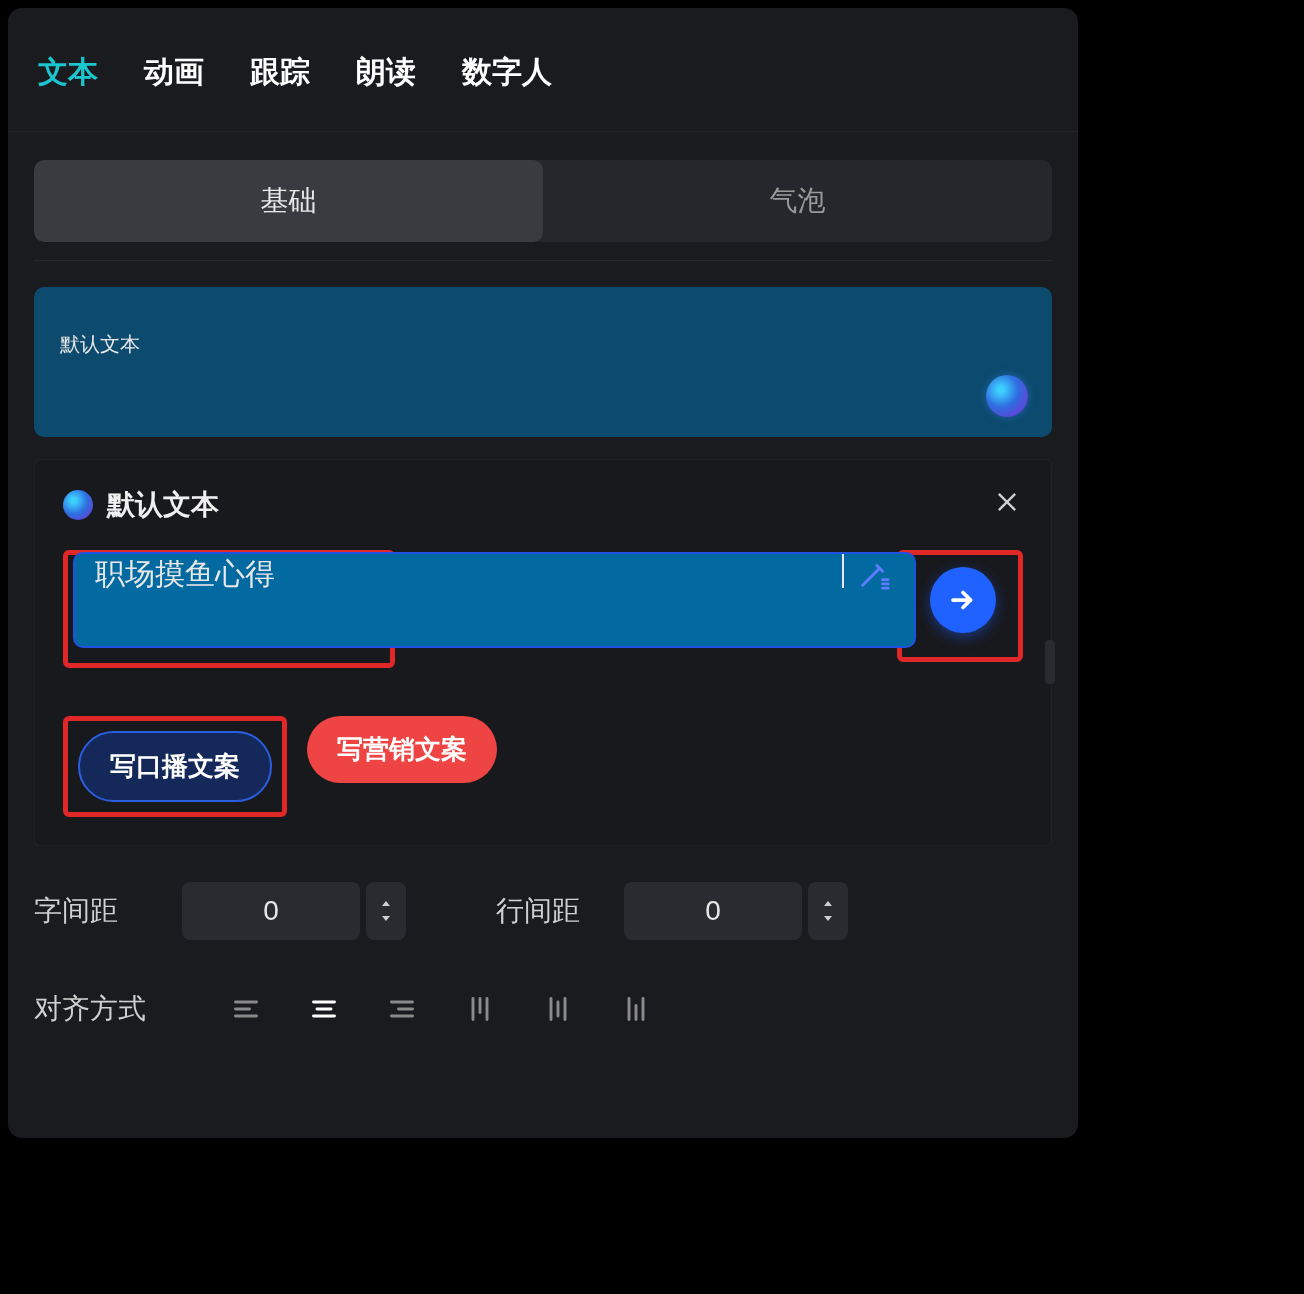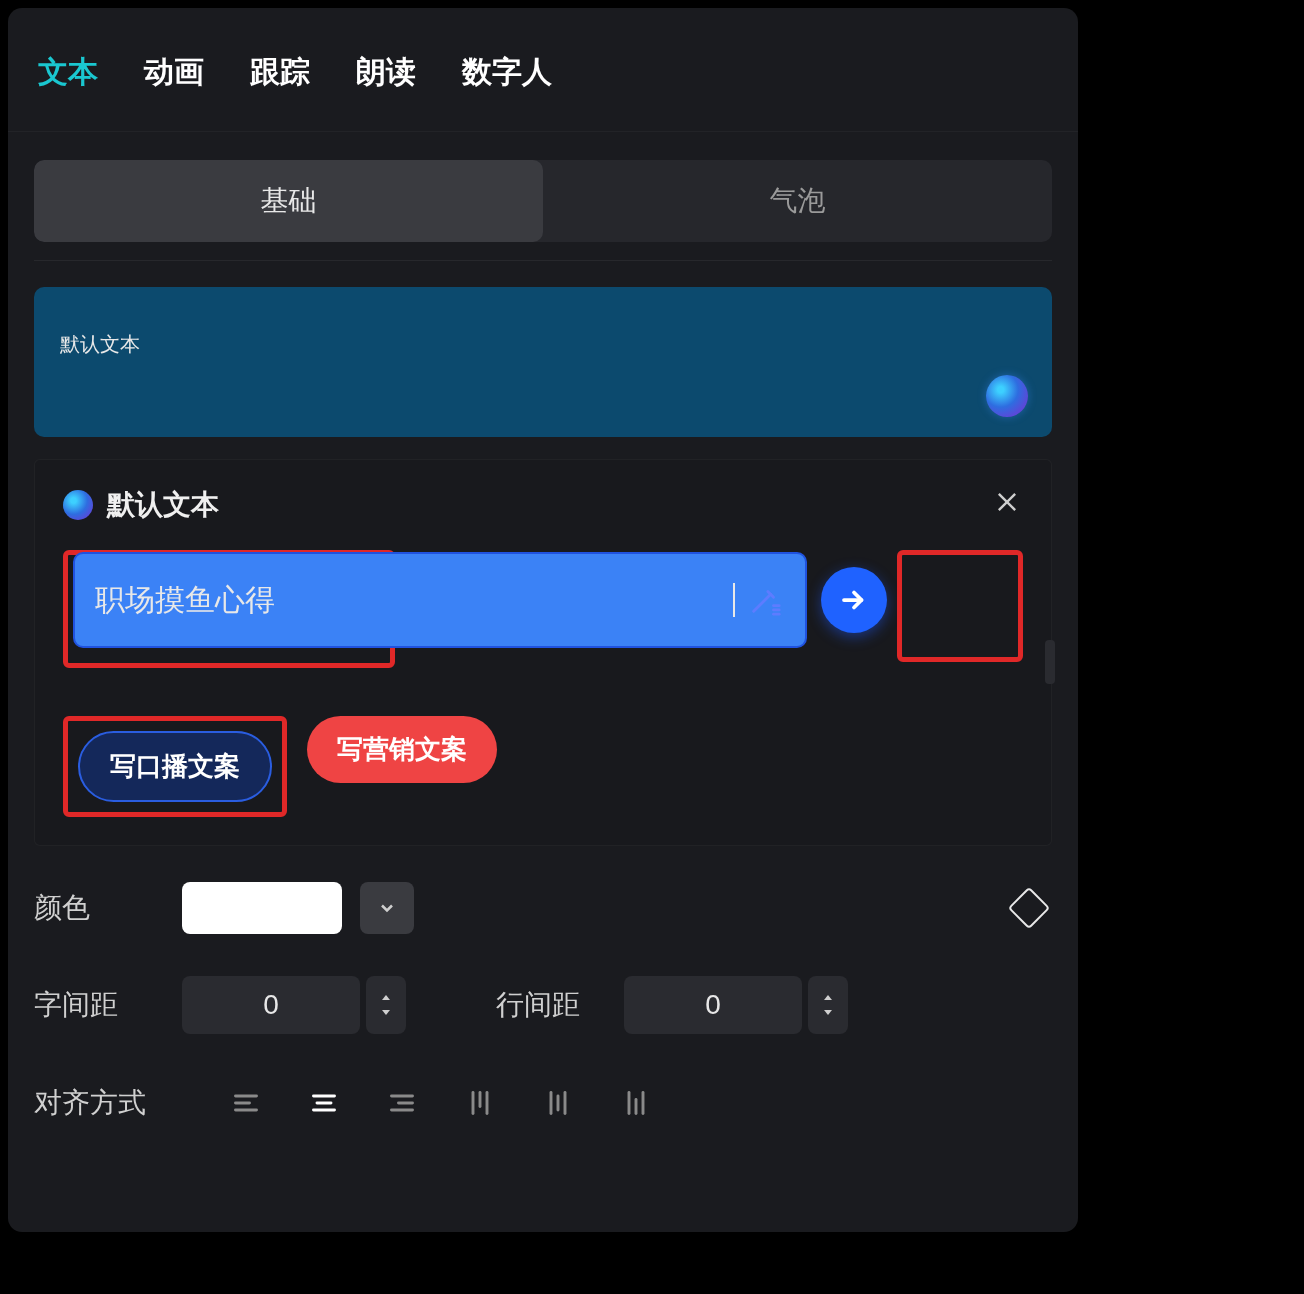--- a/index.html
+++ b/index.html
@@ -113,26 +113,26 @@
   .input-row {
     display: flex;
     align-items: stretch;
     gap: 14px;
     margin-bottom: 18px;
   }
   .hl-red.input-box { padding: 6px; }
   .prompt-field {
     border: 2px solid #1f52e0;
     border-radius: 10px;
-    background: #3b82f6;
-    display: flex;
-    align-items: center;
+    background: #0369a1;
+    display: flex;
+    align-items: flex-start;
     padding: 0 20px;
     height: 96px;
-    width: 734px;
+    width: 843px;
   }
   .prompt-text {
     flex: 1;
     font-size: 30px;
     color: #e8e8e8;
     border:none; background:transparent; outline:none;
     font-family:inherit;
   }
   .wand {
     width: 40px; height: 40px;
@@ -286,31 +286,20 @@
         <div class="hl-red chip-box">
           <div class="chip active">写口播文案</div>
         </div>
         <div class="chip inactive">写营销文案</div>
       </div>
     </div>
   </div>
 
   <div class="controls">
 
-    <div class="ctrl-row">
-      <div class="ctrl-label">颜色</div>
-      <div class="color-swatch" title="#FFFFFF"></div>
-      <div class="color-dd">
-        <svg width="20" height="20" viewBox="0 0 24 24" fill="none" stroke="currentColor" stroke-width="3">
-            <polyline points="6 9 12 15 18 9"></polyline>
-          </svg>
-      </div>
-      <div class="spacer-flex"></div>
-      <div class="diamond"></div>
-    </div>
 
     <div class="ctrl-row">
       <div class="ctrl-label">字间距</div>
       <div class="num-input">
         <span>0</span>
         <div class="steppers">
           <svg width="16" height="12" viewBox="0 0 24 24" fill="currentColor">
               <polygon points="12 6 4 16 20 16"></polygon>
             </svg>
           <svg width="16" height="12" viewBox="0 0 24 24" fill="currentColor">

